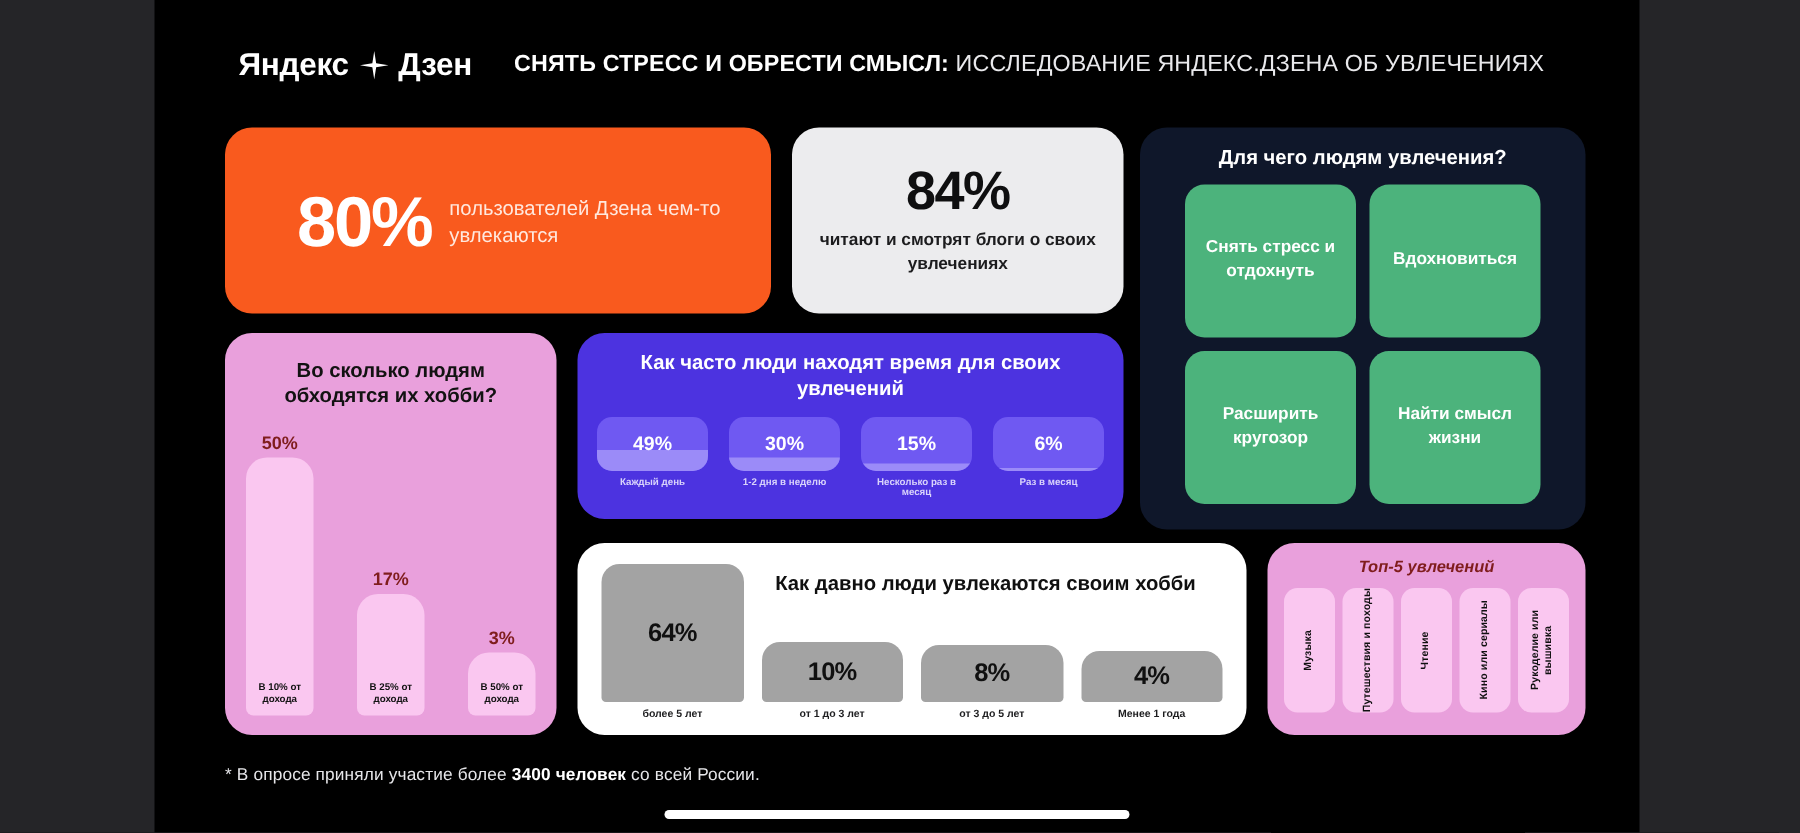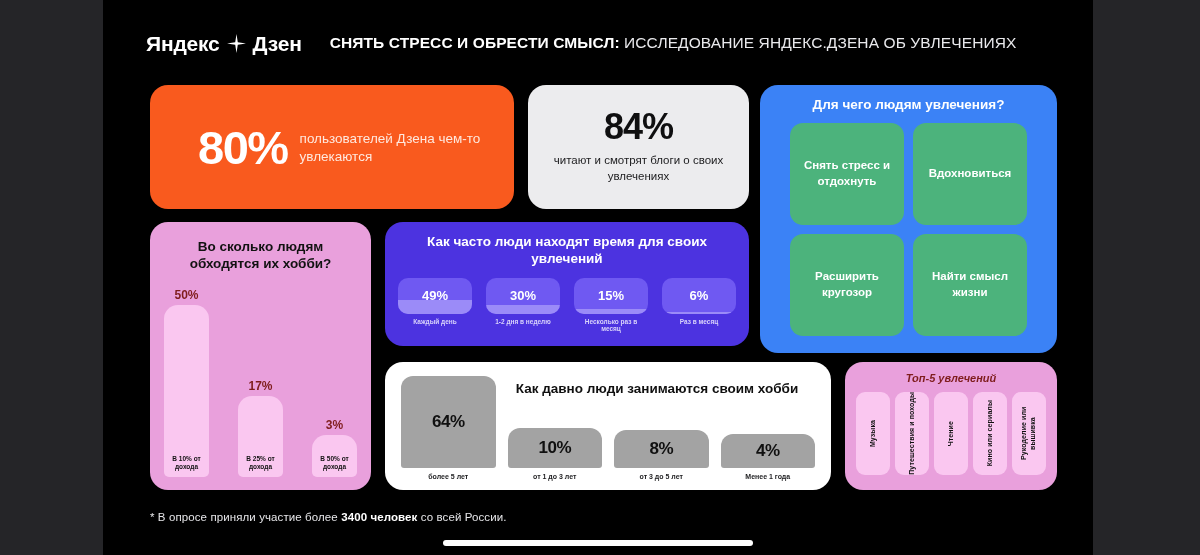--- a/index.html
+++ b/index.html
@@ -12,21 +12,21 @@
   #screen { position: relative; width: 1200px; height: 555px; background: #252528; }
 
   
   #content {
     position: absolute; left: 103px; top: 0; width: 990px; height: 555px;
     background: #000; overflow: hidden;
   }
 
   
   #header {
-    position: absolute; left: 0; top: 26px; width: 990px; height: 34px;
+    position: absolute; left: 13px; top: 26px; width: 990px; height: 34px;
     display: flex; align-items: center; padding-left: 43px;
   }
   .logo { display: flex; align-items: center; gap: 7px; }
   .logo-word {
     color: #fff; font-size: 21px; font-weight: 700; letter-spacing: -0.2px;
     line-height: 1;
   }
   .sparkle { width: 19px; height: 19px; display: block; }
   .header-title {
     margin-left: 28px; font-size: 15.5px; line-height: 1; color: #e9e9ec;
@@ -58,27 +58,27 @@
     background: #ececee;
     display: flex; flex-direction: column; align-items: center;
     justify-content: center; gap: 8px;
   }
   #card-84 .big {
     color: #0f0f10; font-size: 36px; font-weight: 800; letter-spacing: -1px;
     line-height: 1;
   }
   #card-84 .sub {
     color: #1c1c1e; font-size: 11.5px; line-height: 1.35; text-align: center;
-    font-weight: 400;
+    font-weight: 700;
   }
 
   
   #card-green {
     left: 657px; top: 85px; width: 297px; height: 268px;
-    background: #3b82f6; padding: 12px 30px 14px;
+    background: #0f172a; padding: 12px 30px 14px;
   }
   #card-green .title {
     color: #fff; font-size: 13.5px; font-weight: 700; text-align: center;
     margin-bottom: 11px;
   }
   .green-grid {
     display: grid; grid-template-columns: 1fr 1fr; grid-template-rows: 1fr 1fr;
     gap: 9px; height: 213px;
   }
   .green-tile {
@@ -296,21 +296,21 @@
             <div class="track">
               <div class="ufill" style="height: 5%;"></div>
               <div class="uval">6%</div>
             </div>
             <div class="ulbl">Раз в месяц</div>
           </div>
         </div>
     </div>
 
     <div class="card" id="card-white">
-      <div class="title">Как давно люди занимаются своим хобби</div>
+      <div class="title">Как давно люди увлекаются своим хобби</div>
       <div class="white-bars" id="white-bars">
           <div class="wbar">
             <div class="wfill" style="height: 92px;">
               <div class="wval">64%</div>
             </div>
             <div class="wlbl">более 5 лет</div>
           </div>
           <div class="wbar">
             <div class="wfill" style="height: 40px;">
               <div class="wval">10%</div>

